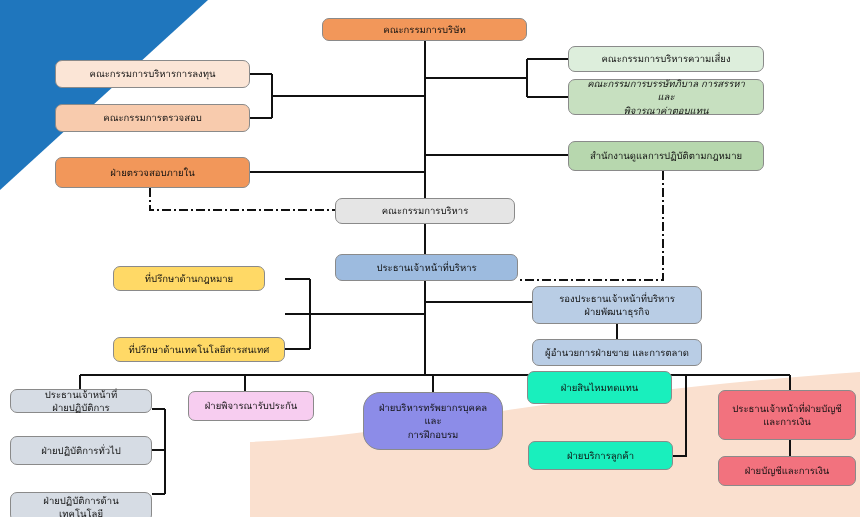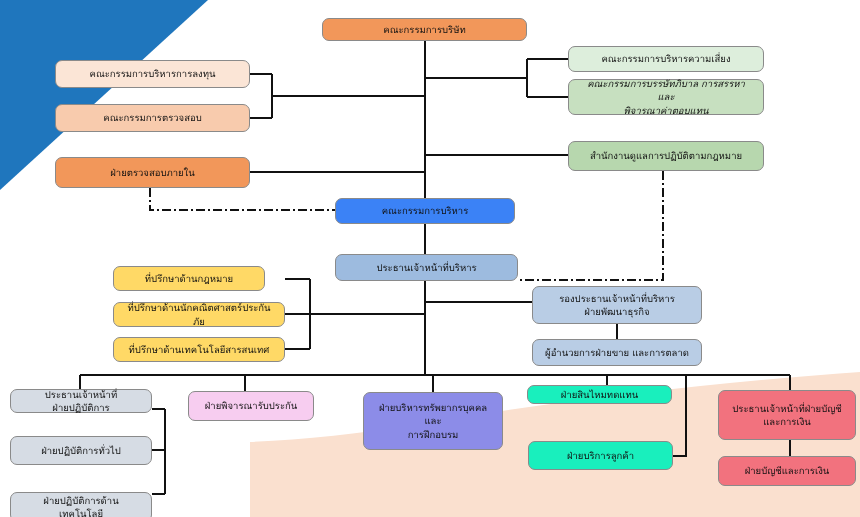--- a/index.html
+++ b/index.html
@@ -127,35 +127,32 @@
 
   <div class="node" style="left:568px; top:79px; width:196px; height:36px; background:#c7e0c0;font-style:italic;">
     <span>คณะกรรมการบรรษัทภิบาล การสรรหาและ
 พิจารณาค่าตอบแทน</span>
   </div>
 
   <div class="node" style="left:568px; top:141px; width:196px; height:30px; background:#b7d7ae;">
     <span>สำนักงานดูแลการปฏิบัติตามกฎหมาย</span>
   </div>
 
-  <div class="node" style="left:335px; top:198px; width:180px; height:26px; background:#3b82f6;">
+  <div class="node" style="left:335px; top:198px; width:180px; height:26px; background:#e5e5e5;">
     <span>คณะกรรมการบริหาร</span>
   </div>
 
   <div class="node" style="left:335px; top:254px; width:183px; height:27px; background:#9dbbdf;">
     <span>ประธานเจ้าหน้าที่บริหาร</span>
   </div>
 
   <div class="node" style="left:113px; top:266px; width:152px; height:25px; background:#ffd966;">
     <span>ที่ปรึกษาด้านกฎหมาย</span>
   </div>
 
-  <div class="node" style="left:113px; top:302px; width:172px; height:25px; background:#ffd966;">
-    <span>ที่ปรึกษาด้านนักคณิตศาสตร์ประกันภัย</span>
-  </div>
 
   <div class="node" style="left:113px; top:337px; width:172px; height:25px; background:#ffd966;">
     <span>ที่ปรึกษาด้านเทคโนโลยีสารสนเทศ</span>
   </div>
 
   <div class="node" style="left:532px; top:339px; width:170px; height:27px; background:#b9cde5;">
     <span>ผู้อำนวยการฝ่ายขาย และการตลาด</span>
   </div>
 
   <div class="node" style="left:532px; top:286px; width:170px; height:38px; background:#b9cde5;">
@@ -173,27 +170,27 @@
   </div>
 
   <div class="node" style="left:10px; top:460px; width:142px; height:30px; background:#d6dce4;margin-top:32px;">
     <span>ฝ่ายปฏิบัติการด้านเทคโนโลยี</span>
   </div>
 
   <div class="node" style="left:188px; top:391px; width:126px; height:30px; background:#f7cdf0;">
     <span>ฝ่ายพิจารณารับประกัน</span>
   </div>
 
-  <div class="node" style="left:363px; top:392px; width:140px; height:58px; background:#8c8ce8;">
+  <div class="node" style="left:363px; top:392px; width:140px; height:58px; background:#8c8ce8;border-radius:17px;">
     <span>ฝ่ายบริหารทรัพยากรบุคคล
 และ
 การฝึกอบรม</span>
   </div>
 
-  <div class="node" style="left:527px; top:385px; width:145px; height:19px; background:#19efbd;">
+  <div class="node" style="left:527px; top:371px; width:145px; height:33px; background:#19efbd;">
     <span>ฝ่ายสินไหมทดแทน</span>
   </div>
 
   <div class="node" style="left:528px; top:441px; width:145px; height:29px; background:#19efbd;">
     <span>ฝ่ายบริการลูกค้า</span>
   </div>
 
   <div class="node" style="left:718px; top:390px; width:138px; height:50px; background:#f2727e;">
     <span>ประธานเจ้าหน้าที่ฝ่ายบัญชี
 และการเงิน</span>

